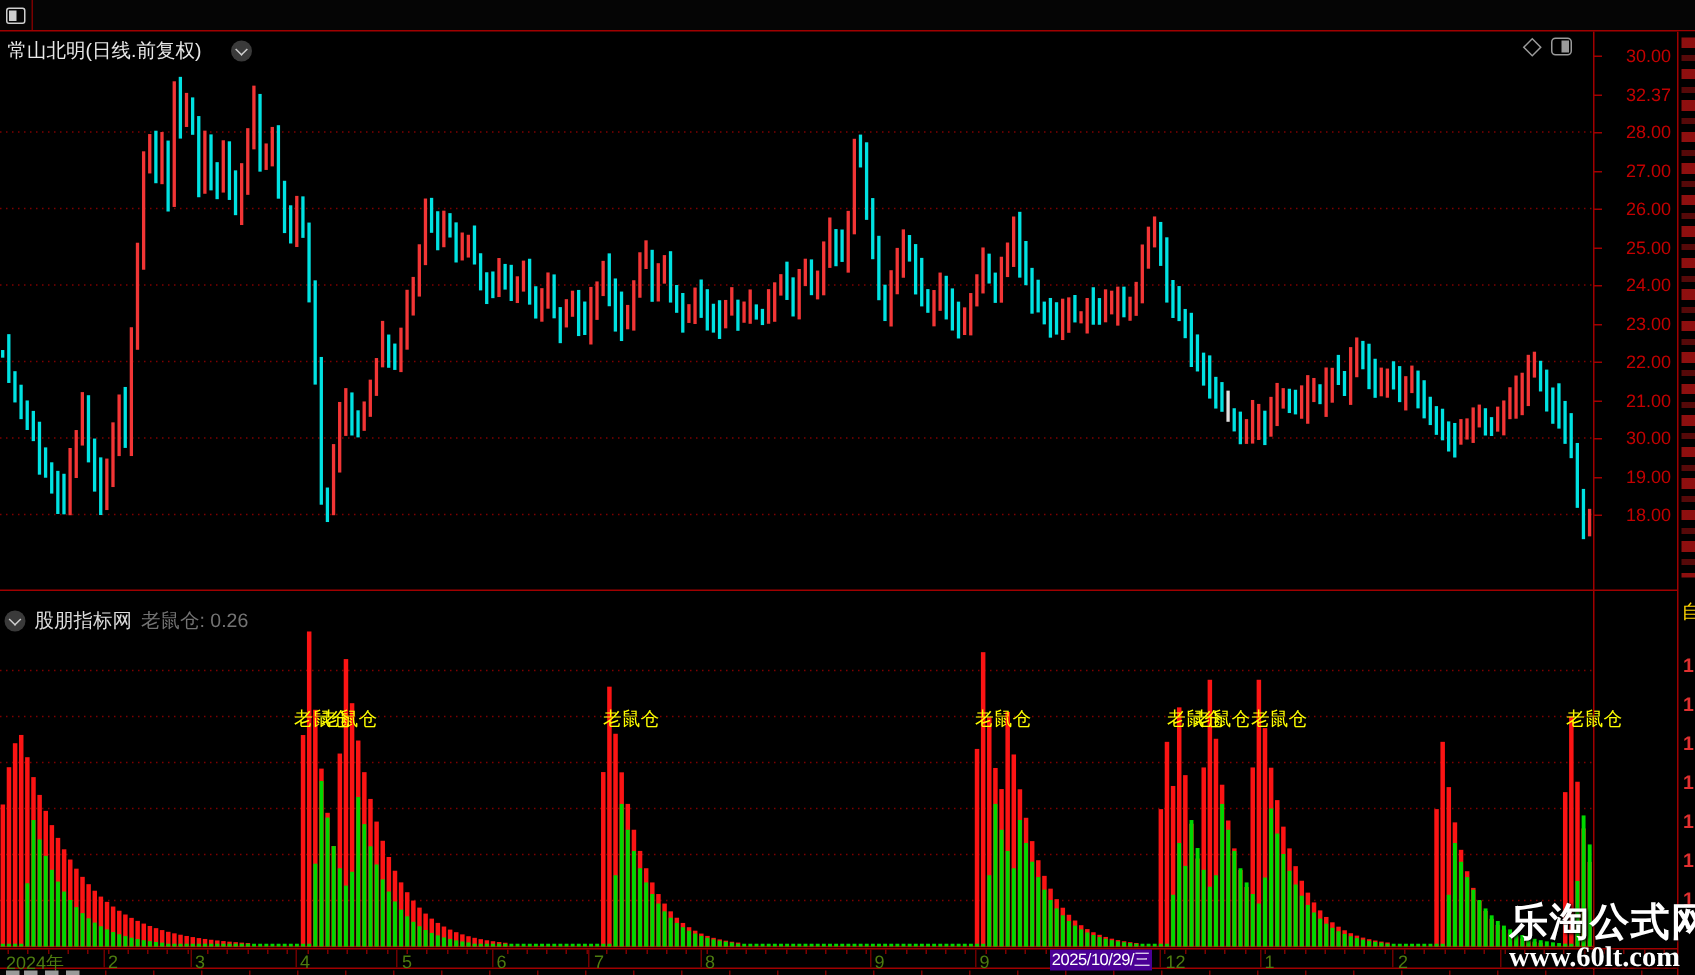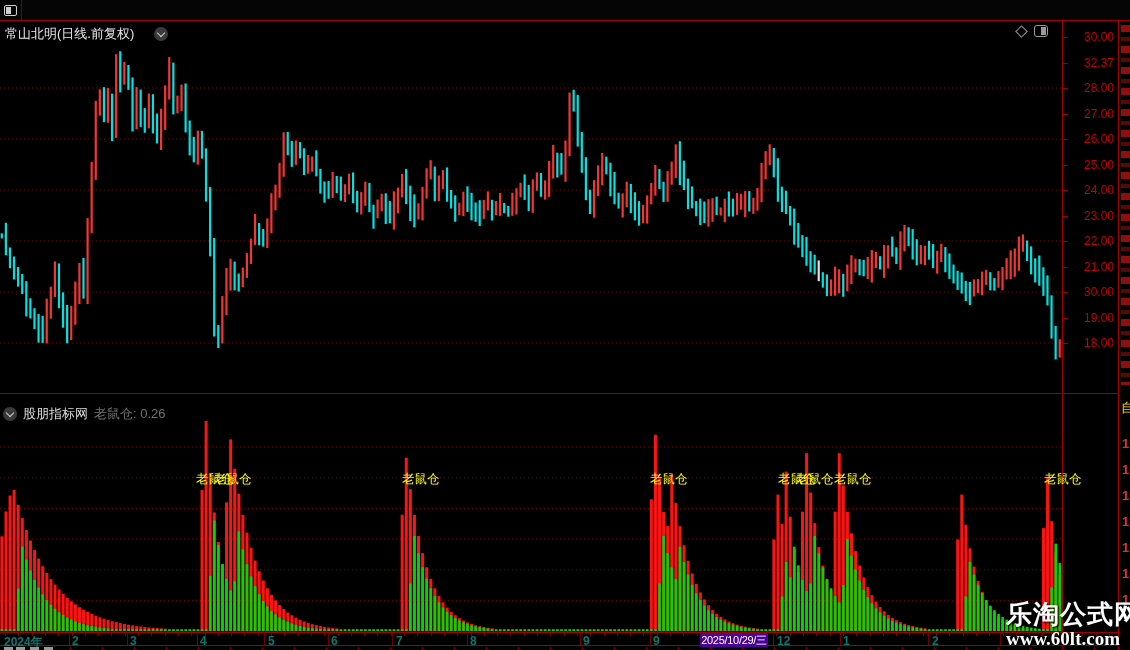--- a/index.html
+++ b/index.html
@@ -43,21 +43,21 @@
   .ind-source{color:#dcdcdc;font-size:13px;}
   .ind-readout{color:#737373;font-size:13px;}
   .sig-label{position:absolute;color:#ffff00;font-size:12.5px;white-space:nowrap;z-index:4;}
   .ind-axis{position:absolute;left:1062px;top:394px;width:56px;height:238px;}
   .maxbox{position:absolute;left:1px;top:2px;width:54px;height:17px;background:#4b0096;color:#fff;font-size:12.5px;line-height:17px;padding-left:4px;}
   .ia-label{position:absolute;color:#c40000;font-size:12px;right:4px;white-space:nowrap;}
   .ia-tick{position:absolute;left:0;width:6px;border-top:1px solid #a00000;}
 
   
   .date-axis{position:absolute;left:0;top:632px;width:1118px;height:14px;border-top:1px solid #a00000;border-bottom:1px solid #a00000;background:#000;}
-  .month-label{position:absolute;top:1px;color:#0f766e;font-size:12px;white-space:nowrap;font-weight:bold;}
+  .month-label{position:absolute;top:1px;color:#4d7c0f;font-size:12px;white-space:nowrap;}
   .month-sep{position:absolute;top:0;bottom:0;width:0;border-left:1px solid #6e0000;}
   .minor-tick{position:absolute;top:0;width:0;height:3px;border-left:1px solid #7e0000;}
   .cursor-date{position:absolute;top:0;height:14px;background:#4b0096;color:#fff;font-size:11px;line-height:14px;text-align:center;letter-spacing:-0.3px;z-index:3;}
   .bottom-strip{position:absolute;left:0;top:647px;width:1130px;height:3px;background:#020202;}
   .glyph-hint{position:absolute;top:0;height:3px;background:#9a9a9a;}
   .b-tick{position:absolute;top:0;width:0;height:3px;border-left:1px solid #7e0000;}
 
   
   .right-strip{position:absolute;left:1118px;top:21px;width:12px;height:629px;border-left:1px solid #a00000;background:#000;overflow:hidden;}
   .rs-dashes{position:absolute;left:2px;top:4px;width:9px;height:360px;

